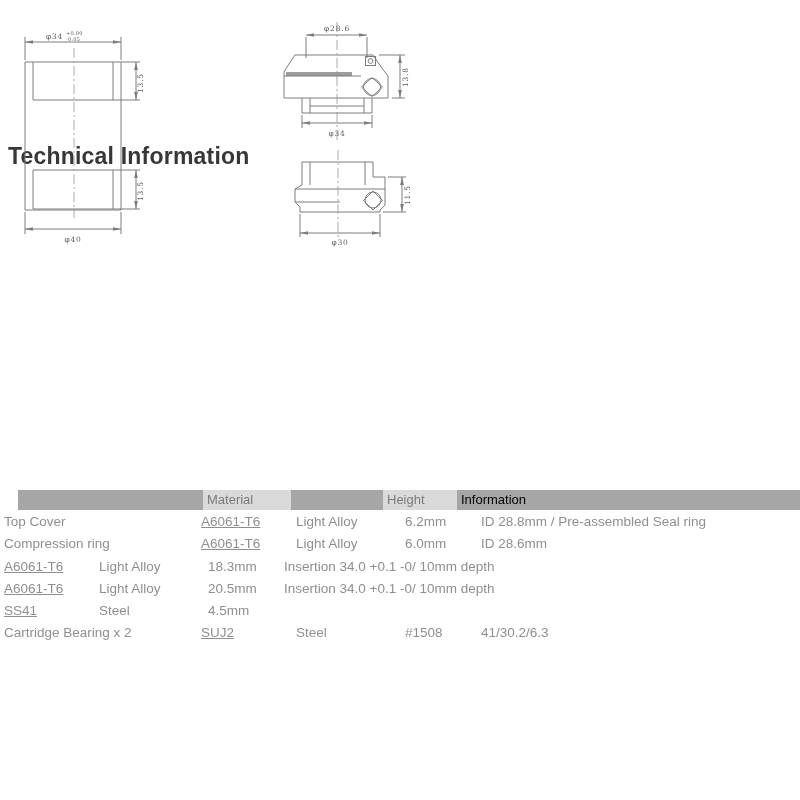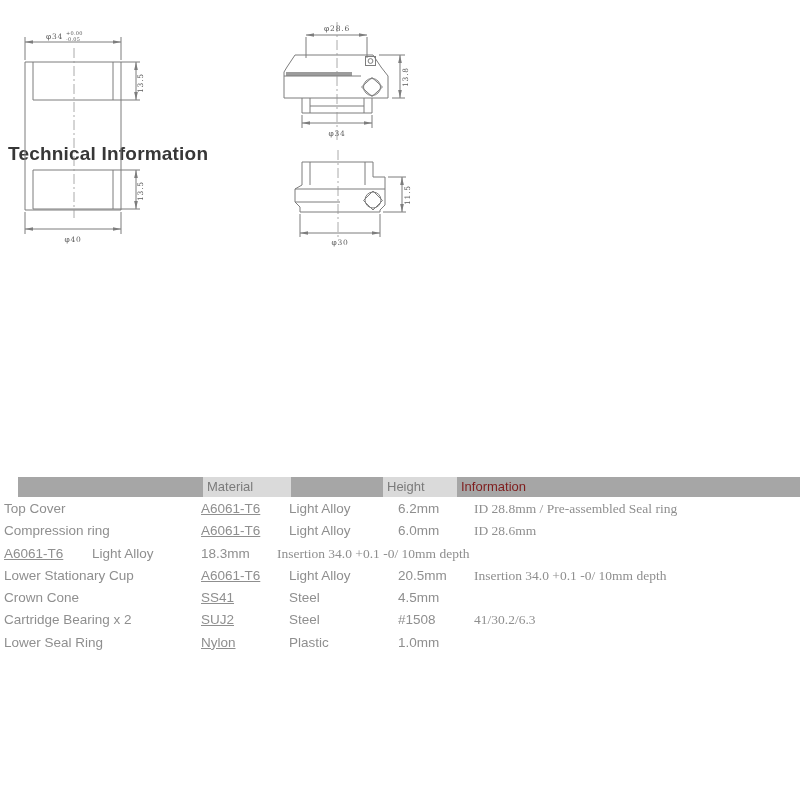--- a/index.html
+++ b/index.html
@@ -1,37 +1,37 @@
 <!DOCTYPE html>
 <html><head>
 <meta charset="utf-8">
 <style>
   html,body{margin:0;padding:0;background:#fff;}
   .canvas{position:relative;width:800px;height:800px;background:#ffffff;overflow:hidden;
           font-family:"Liberation Sans",sans-serif;}
-  .page-title{position:absolute;left:8px;top:143px;font-size:19px;font-weight:700;
+  .page-title{position:absolute;left:8px;top:143px;font-size:23px;font-weight:700;
               color:#373737;letter-spacing:.2px;}
   
   .drawing-svg{position:absolute;left:0;top:0;}
   .dline{stroke:#7d7d7d;stroke-width:1;fill:none;}
   .cline{stroke:#949494;stroke-width:.8;fill:none;stroke-dasharray:10 3 2 3;}
   .dimtext{font-family:"DejaVu Serif",serif;fill:#5a5a5a;font-size:7.5px;letter-spacing:.8px;}
   .toltext{font-family:"DejaVu Serif",serif;fill:#5a5a5a;font-size:5px;letter-spacing:.3px;}
   
-  .spec-table{position:absolute;left:0;top:477px;width:800px;}
+  .spec-table{position:absolute;left:0;top:490px;width:800px;}
   .thead{display:flex;height:20px;margin-left:18px;font-size:13px;line-height:20px;}
   .th{box-sizing:border-box;padding-left:4px;overflow:hidden;white-space:nowrap;}
-  .th.dark{background:#a6a6a6;color:#7f1d1d;}
+  .th.dark{background:#a6a6a6;color:#000000;}
   .th.light{background:#dadada;color:#7b7b7b;}
   .th-c1{width:185px;} .th-c2{width:88px;} .th-c3{width:92px;} .th-c4{width:74px;} .th-c5{width:343px;}
   .tbody{margin-top:1px;}
   .trow{display:flex;height:22.3px;line-height:22.3px;font-size:13.5px;color:#8f8f8f;
         padding-left:4px;white-space:nowrap;}
-  .td-name{width:197px;} .td-mat{width:88px;text-decoration:underline;} .td-type{width:93px;} .td-h{width:76px;margin-left:16px;}
-  .td-info{flex:1;font-family:Liberation Serif, serif;}
+  .td-name{width:197px;} .td-mat{width:88px;text-decoration:underline;} .td-type{width:93px;margin-left:7px;} .td-h{width:76px;margin-left:16px;}
+  .td-info{flex:1;}
 </style>
 </head>
 <body>
 
 <div class="canvas">
 
   <div class="page-title">Technical Information</div>
 
   <svg class="drawing-svg" width="470" height="260" viewBox="0 190 470 260">
     <defs>
@@ -156,42 +156,33 @@
         <div class="td-h">6.0mm</div>
         <div class="td-info">ID 28.6mm</div>
       </div>
       <div class="trow">
         <div class="td-mat">A6061-T6</div>
         <div class="td-type">Light Alloy</div>
         <div class="td-h">18.3mm</div>
         <div class="td-info">Insertion 34.0 +0.1 -0/ 10mm depth</div>
       </div>
       <div class="trow">
-        <div class="td-name">Lower Stationary Cup</div>
         <div class="td-mat">A6061-T6</div>
         <div class="td-type">Light Alloy</div>
         <div class="td-h">20.5mm</div>
         <div class="td-info">Insertion 34.0 +0.1 -0/ 10mm depth</div>
       </div>
       <div class="trow">
-        <div class="td-name">Crown Cone</div>
         <div class="td-mat">SS41</div>
         <div class="td-type">Steel</div>
         <div class="td-h">4.5mm</div>
       </div>
       <div class="trow">
         <div class="td-name">Cartridge Bearing x 2</div>
         <div class="td-mat">SUJ2</div>
         <div class="td-type">Steel</div>
         <div class="td-h">#1508</div>
         <div class="td-info">41/30.2/6.3</div>
       </div>
-      <div class="trow">
-        <div class="td-name">Lower Seal Ring</div>
-        <div class="td-mat">Nylon</div>
-        <div class="td-type">Plastic</div>
-        <div class="td-h">1.0mm</div>
-        <div class="td-info"></div>
-      </div>
     </div>
   </div>
 
 </div>
 
 </body></html>

